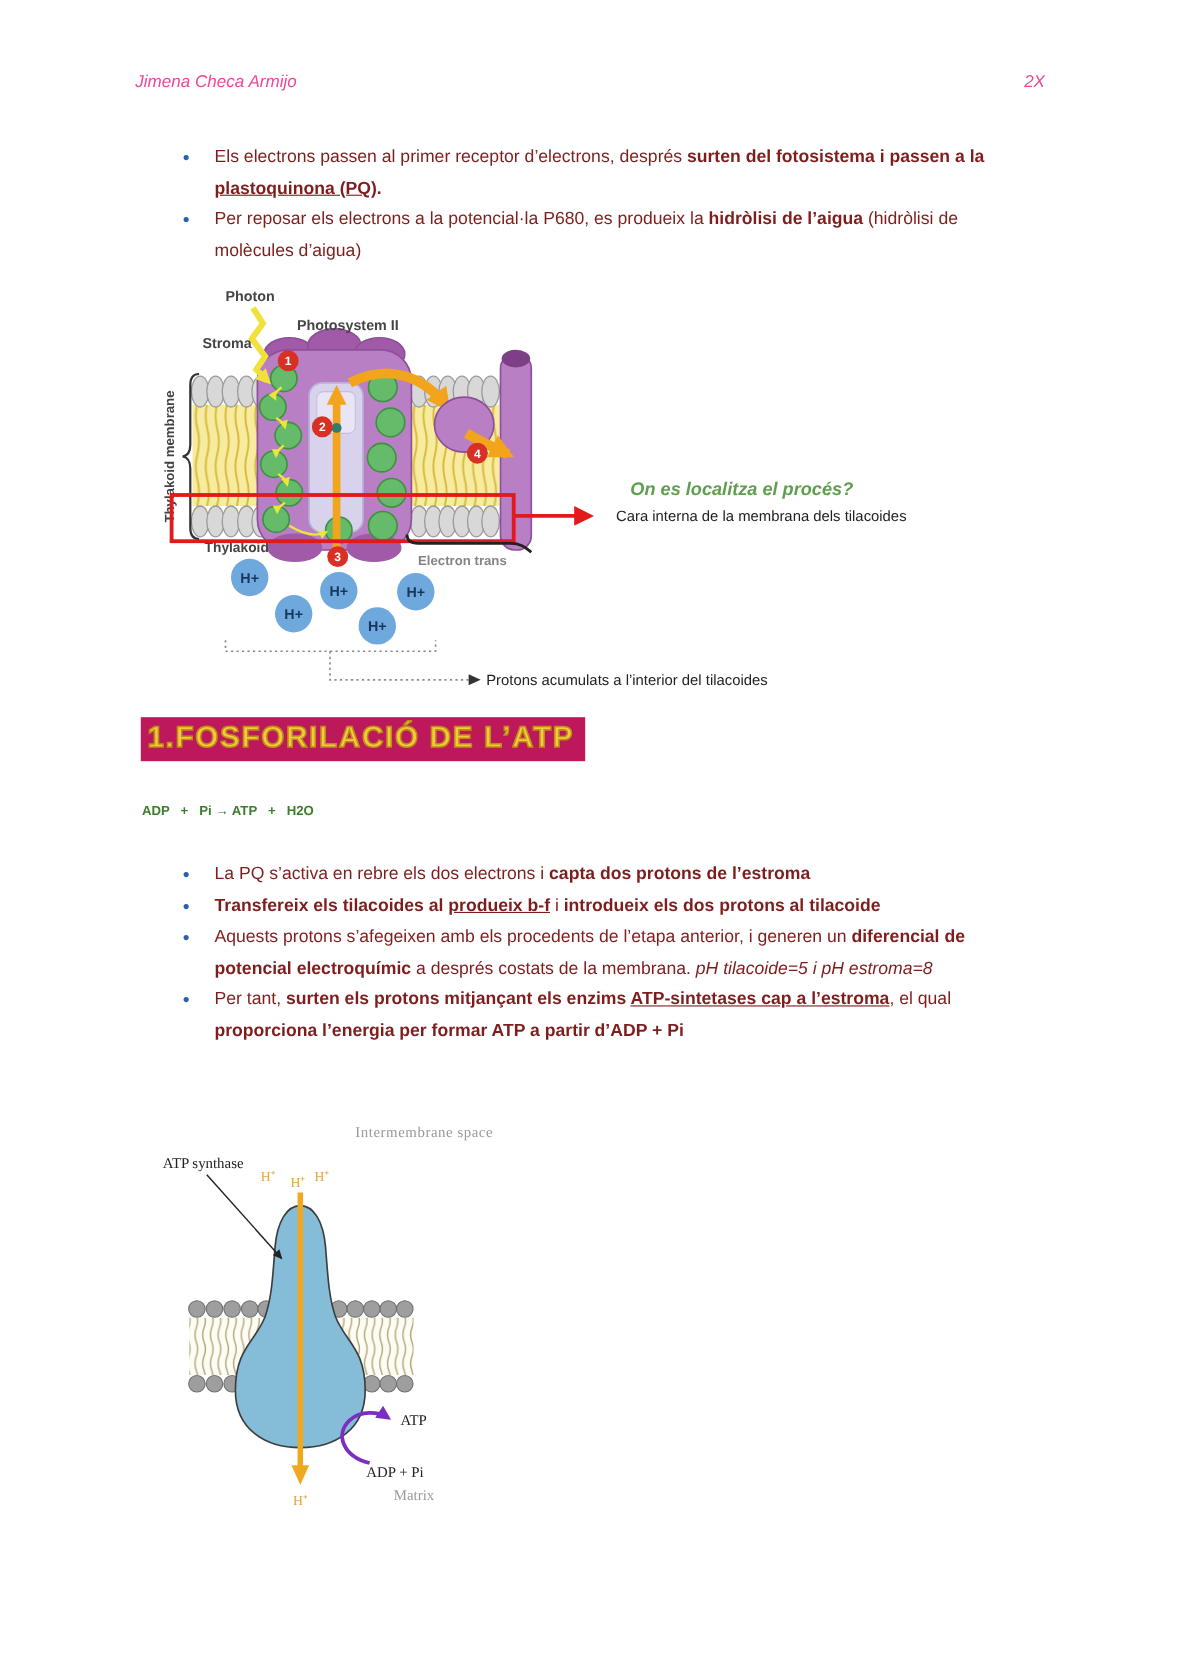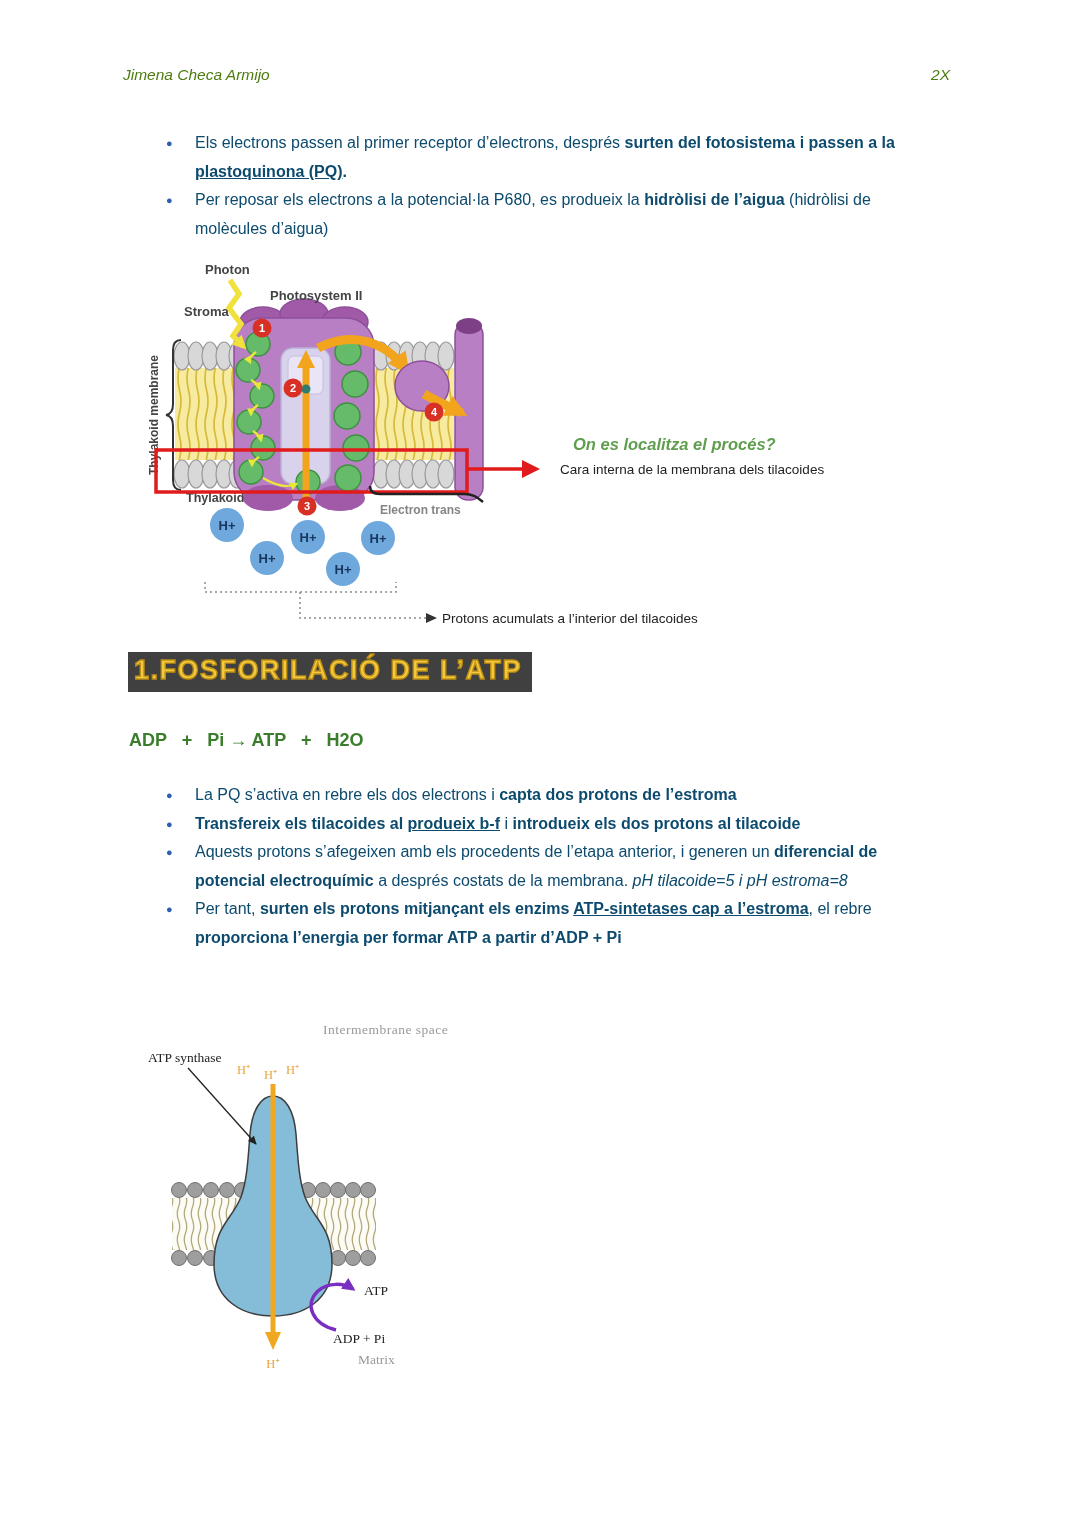--- a/index.html
+++ b/index.html
@@ -1,32 +1,32 @@
 <!DOCTYPE html>
 <html><head>
 <meta charset="utf-8">
 <style>
   html,body{margin:0;padding:0;background:#ffffff;}
   .page{position:relative;width:1080px;height:1525px;background:#ffffff;overflow:hidden;
         font-family:"Liberation Sans",sans-serif;color:#1f1f1f;}
   .header{position:absolute;left:123px;right:130px;top:66px;display:flex;
-          justify-content:space-between;font-style:italic;font-size:15.5px;color:#4d7c0f;}
+          justify-content:space-between;font-style:italic;font-size:15.5px;color:#ec4899;}
   .bullets{position:absolute;display:flex;flex-direction:column;}
   .bullet{display:flex;}
   .marker{color:#2d5fb0;font-size:11px;line-height:28.5px;width:29px;flex:none;}
-  .btext{width:748px;font-size:16px;line-height:28.5px;color:#0c4a6e;}
+  .btext{width:748px;font-size:16px;line-height:28.5px;color:#7f1d1d;}
   .b{font-weight:700;}
   .u{text-decoration:underline;}
   .i{font-style:italic;}
-  .heading1{position:absolute;left:128px;top:652px;background:#404040;
+  .heading1{position:absolute;left:128px;top:652px;background:#be185d;
             color:#f3c93e;-webkit-text-stroke:1.4px #bd8e14;
             font-weight:800;font-size:27px;letter-spacing:1.5px;
             padding:3px 10px 6px 6px;white-space:pre;}
   .equation{position:absolute;left:129px;top:730px;color:#3a7d2c;font-weight:700;
-            font-size:18px;white-space:pre;}
+            font-size:12px;white-space:pre;}
   .fig{position:absolute;}
   svg text{user-select:none;}
 </style>
 </head>
 <body>
 
 <div class="page">
 
   <div class="header">
     <span>Jimena Checa Armijo</span>
@@ -213,21 +213,21 @@
     <div class="bullet">
       <span class="marker">●</span>
       <span class="btext"><span class="b">Transfereix els tilacoides al </span><span class="b u">produeix b-f</span><span> i </span><span class="b">introdueix els dos protons al tilacoide</span></span>
     </div>
     <div class="bullet">
       <span class="marker">●</span>
       <span class="btext"><span>Aquests protons s’afegeixen amb els procedents de l’etapa anterior, i generen un </span><span class="b">diferencial de potencial electroquímic</span><span> a després costats de la membrana. </span><span class="i">pH tilacoide=5 i pH estroma=8</span></span>
     </div>
     <div class="bullet">
       <span class="marker">●</span>
-      <span class="btext"><span>Per tant, </span><span class="b">surten els protons mitjançant els enzims </span><span class="b u">ATP-sintetases cap a l’estroma</span><span>, el rebre </span><span class="b">proporciona l’energia per formar ATP a partir d’ADP + Pi</span></span>
+      <span class="btext"><span>Per tant, </span><span class="b">surten els protons mitjançant els enzims </span><span class="b u">ATP-sintetases cap a l’estroma</span><span>, el qual </span><span class="b">proporciona l’energia per formar ATP a partir d’ADP + Pi</span></span>
     </div>
   </div>
 
   <svg class="fig" style="left:140px;top:1012px;" width="350" height="370" viewBox="0 0 350 370" font-family="Liberation Serif, serif">
     <defs>
       <pattern id="tails2" width="7" height="52" patternUnits="userSpaceOnUse">
         <rect width="7" height="52" fill="#fdfcf4"></rect>
         <path d="M3.5,0 q2.5,6.5 0,13 q-2.5,6.5 0,13 q2.5,6.5 0,13 q-2.5,6.5 0,13" stroke="#b3a97e" stroke-width="1.3" fill="none"></path>
       </pattern>
       <marker id="arrBlk" markerWidth="10" markerHeight="10" refX="8" refY="5" orient="auto" markerUnits="userSpaceOnUse">

